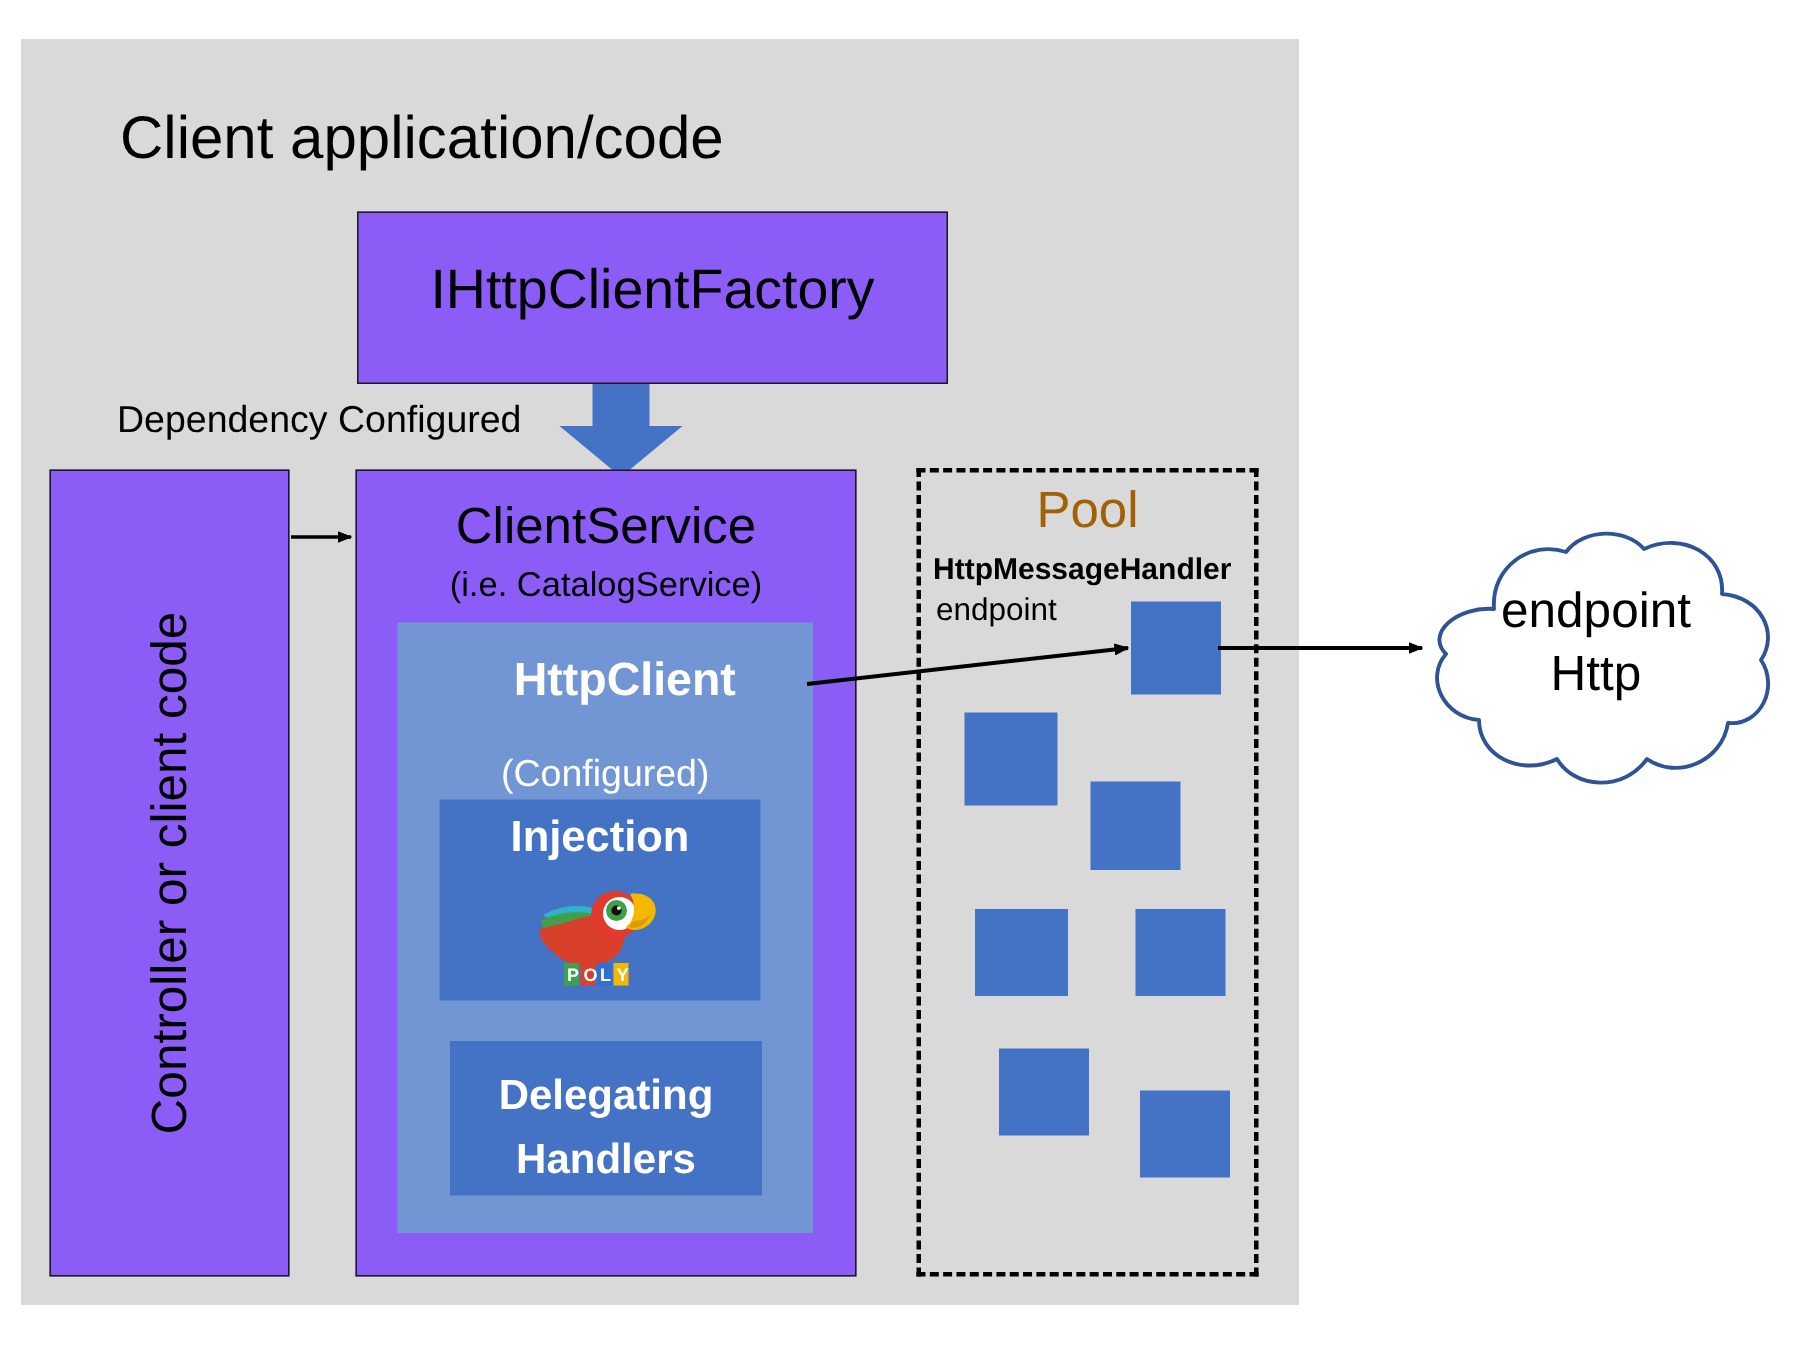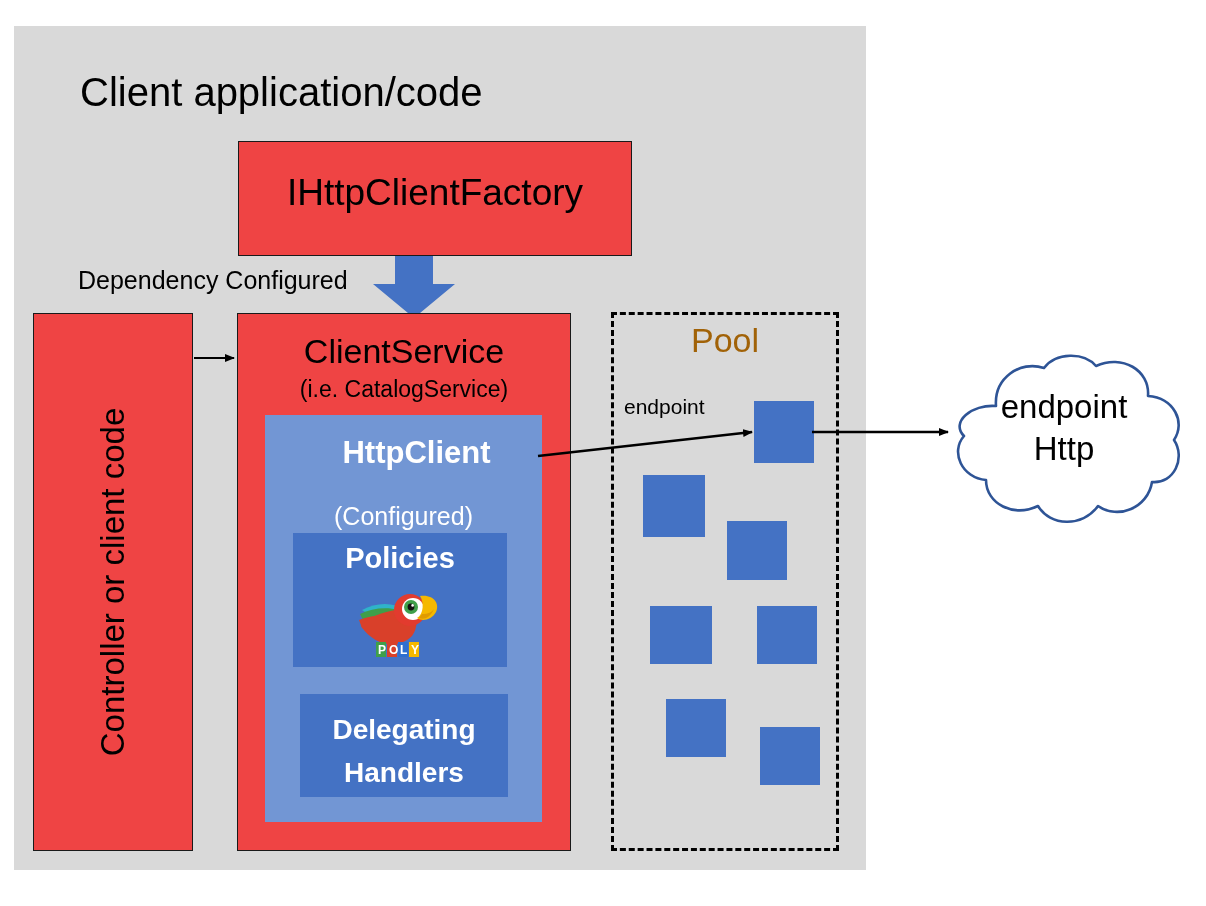--- a/index.html
+++ b/index.html
@@ -35,21 +35,21 @@
     top: 44px;
     font-size: 40px;
     color: #000000;
     line-height: 1.1;
     white-space: nowrap;
   }
 
   
   .box-light {
     position: absolute;
-    background: #ef4444;
+    background: #8b5cf6;
     border: 1px solid #1a1a1a;
     box-sizing: border-box;
   }
 
   
   .factory-box {
     left: 238px;
     top: 141px;
     width: 394px;
     height: 115px;
@@ -314,21 +314,21 @@
     <div class="cs-title">ClientService</div>
     <div class="cs-sub">(i.e. CatalogService)</div>
   </div>
 
   <div class="httpclient-box">
     <div class="hc-title">HttpClient</div>
     <div class="hc-sub">(Configured)</div>
   </div>
 
   <div class="policies-box">
-    <div class="policies-title">Policies</div>
+    <div class="policies-title">Injection</div>
     <div class="polly-logo">
       <svg width="92" height="84" viewBox="0 0 92 84">
 
         <path d="M8 30 C22 22 40 22 52 30 C42 34 26 36 14 34 Z" fill="#2fb3c9"></path>
         <path d="M6 34 C22 26 44 26 56 36 C42 44 22 46 10 42 Z" fill="#3f9f4a"></path>
         <path d="M5 40 C22 33 46 33 58 44 C44 54 20 54 8 48 Z" fill="#d9402a"></path>
 
         <path d="M7 46 C20 66 44 70 58 56 C64 48 64 36 58 30 C40 28 18 34 7 46 Z" fill="#d9402a"></path>
 
         <circle cx="56" cy="30" r="16" fill="#e23b2e"></circle>
@@ -355,20 +355,21 @@
 
   <div class="handlers-box">
     <div class="handlers-label">
       <div>Delegating</div>
       <div>Handlers</div>
     </div>
   </div>
 
   <div class="pool-box">
     <div class="pool-title">Pool</div>
+    <div class="pool-sub1">HttpMessageHandler</div>
     <div class="pool-sub2">endpoint</div>
   </div>
 
   <div id="handler-squares">
       <div class="handler-square" style="left: 754px; top: 401px; width: 60px; height: 62px; background: rgb(68, 114, 196);"></div>
       <div class="handler-square" style="left: 643px; top: 475px; width: 62px; height: 62px; background: rgb(68, 114, 196);"></div>
       <div class="handler-square" style="left: 727px; top: 521px; width: 60px; height: 59px; background: rgb(68, 114, 196);"></div>
       <div class="handler-square" style="left: 650px; top: 606px; width: 62px; height: 58px; background: rgb(68, 114, 196);"></div>
       <div class="handler-square" style="left: 757px; top: 606px; width: 60px; height: 58px; background: rgb(68, 114, 196);"></div>
       <div class="handler-square" style="left: 666px; top: 699px; width: 60px; height: 58px; background: rgb(68, 114, 196);"></div>

